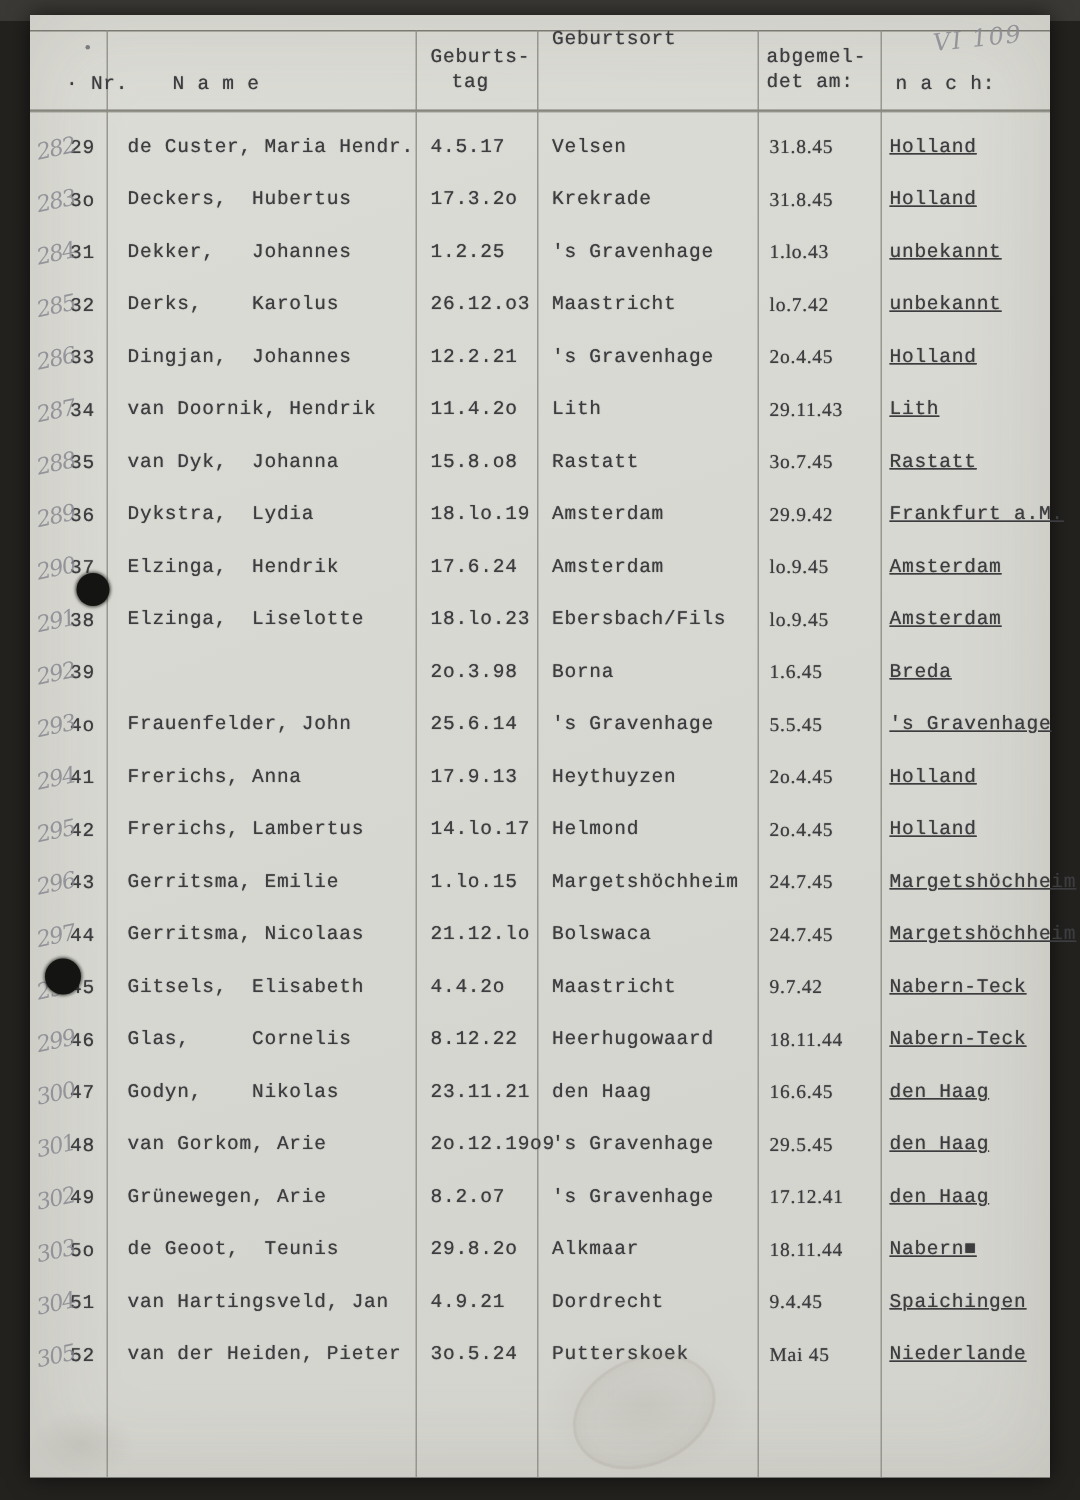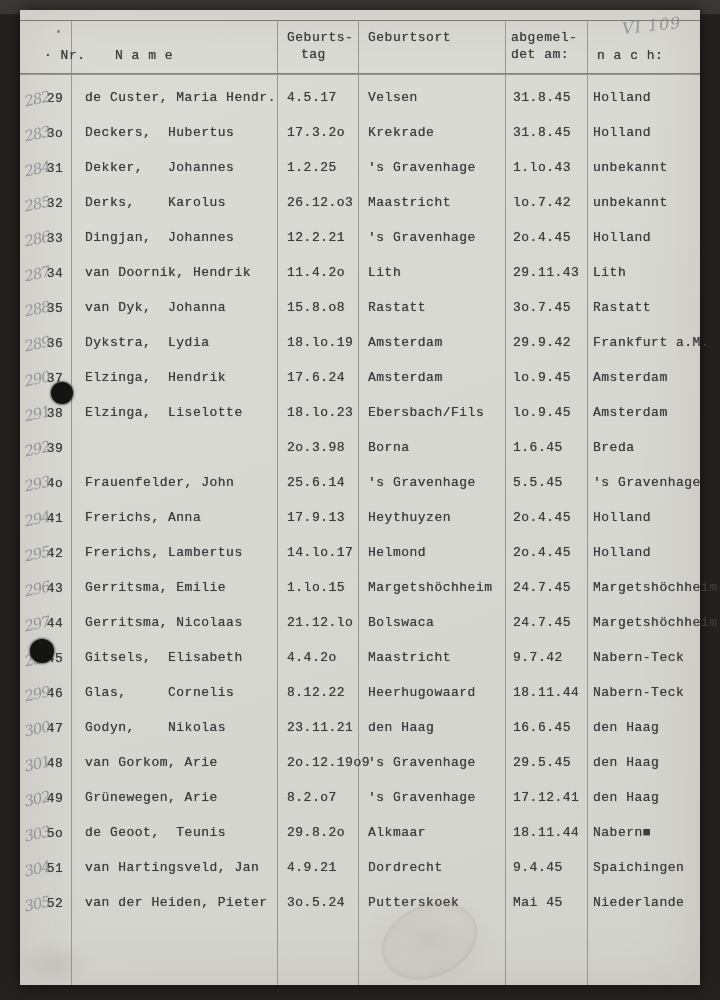--- a/index.html
+++ b/index.html
@@ -29,22 +29,22 @@
     font-style:italic;font-size:16px;transform:rotate(-6deg);opacity:.85;
     letter-spacing:1px;
   }
   .rows{position:absolute;left:0;top:70px;width:680px;}
   .row{position:relative;height:35px;line-height:35px;}
   .cell{position:absolute;top:0;height:35px;line-height:35px;}
   .c-nr{left:4px;}
   .c-name{left:65px;}
   .c-geb{left:267px;}
   .c-ort{left:348px;}
-  .c-ab{left:493px;}
-  .c-nach{left:573px;}
+  .c-ab{left:493px;font-family:Liberation Serif, serif;}
+  .c-nach{left:573px;text-decoration:underline;}
   .hw{
     display:inline-block;color:#84848e;font-family:"DejaVu Serif",serif;
     font-style:italic;font-size:15px;letter-spacing:-1px;opacity:.8;
     transform:rotate(-12deg) translate(0,2px);margin-right:-3px;
     text-shadow:none;
   }
   .typed-nr{color:#3d3d40;text-align:center;}
   .punch{
     position:absolute;border-radius:50%;background:#141412;
     box-shadow:0 0 2px 1px rgba(20,20,18,.6);
@@ -75,21 +75,21 @@
   <div class="vline" style="left:257px"></div>
   <div class="vline" style="left:338px"></div>
   <div class="vline" style="left:485px"></div>
   <div class="vline" style="left:567px"></div>
 
   <div class="dot" style="left:37px;top:20px"></div>
   <div class="typed hdr" style="left:24px;top:38px">· Nr.</div>
   <div class="typed hdr" style="left:95px;top:38px">N a m e</div>
   <div class="typed hdr" style="left:267px;top:20px">Geburts-</div>
   <div class="typed hdr" style="left:281px;top:37px">tag</div>
-  <div class="typed hdr" style="left:348px;top:20px">Geburtsort</div>
+  <div class="typed hdr" style="left:348px;top:8px">Geburtsort</div>
   <div class="typed hdr" style="left:491px;top:20px">abgemel-</div>
   <div class="typed hdr" style="left:491px;top:37px">det am:</div>
   <div class="typed hdr" style="left:577px;top:38px">n a c h:</div>
   <div class="hw-ann" style="left:602px;top:6px">VI 109</div>
 
   <div class="rows">
       <div class="row">
         <span class="cell typed c-nr"><span class="hw">282</span><span class="typed-nr">29</span></span>
         <span class="cell typed c-name">de Custer, Maria Hendr.</span>
         <span class="cell typed c-geb">4.5.17</span>

